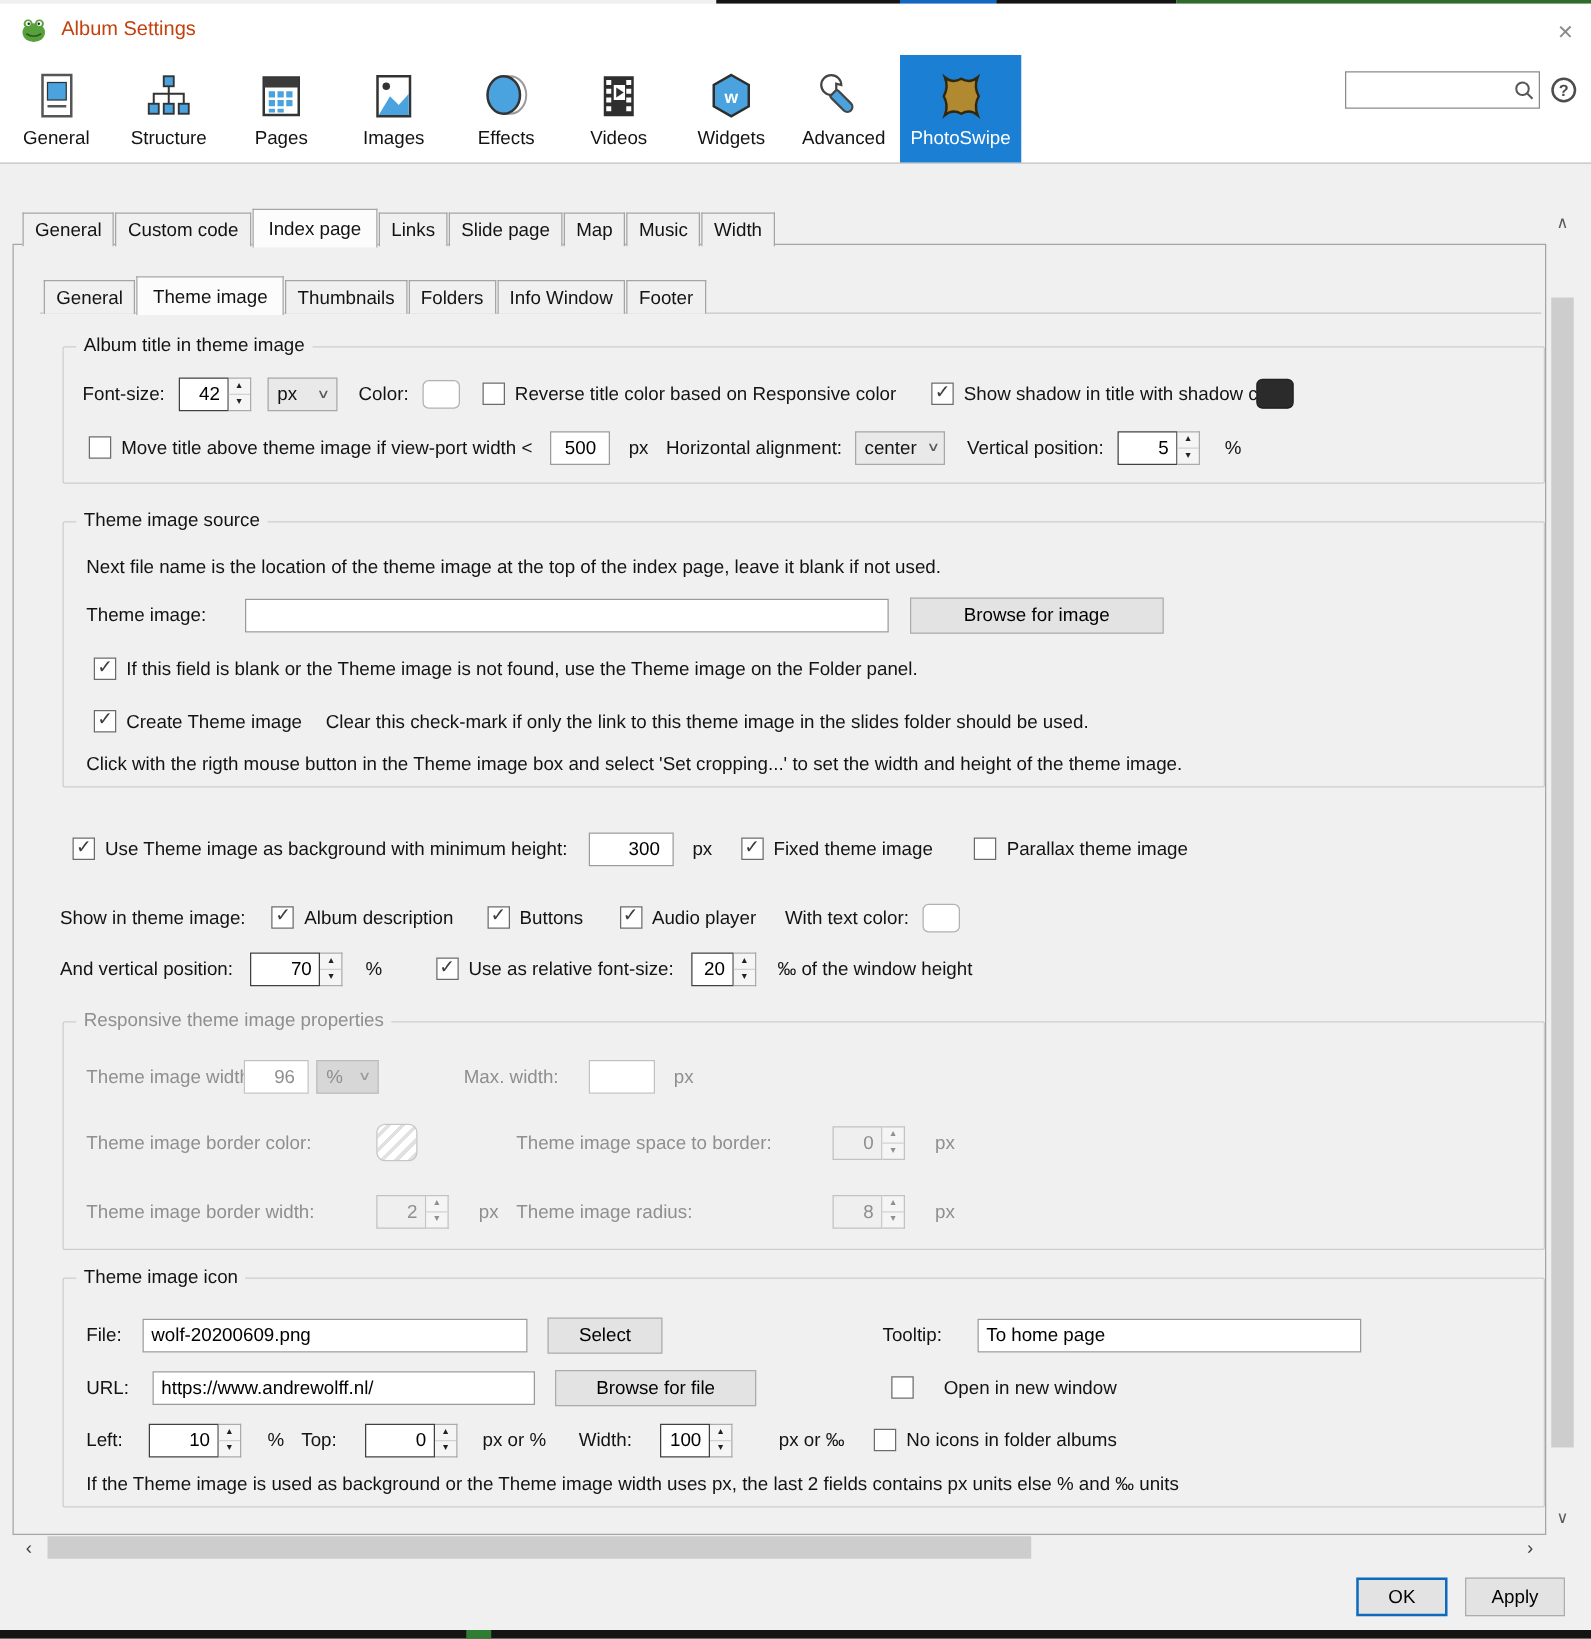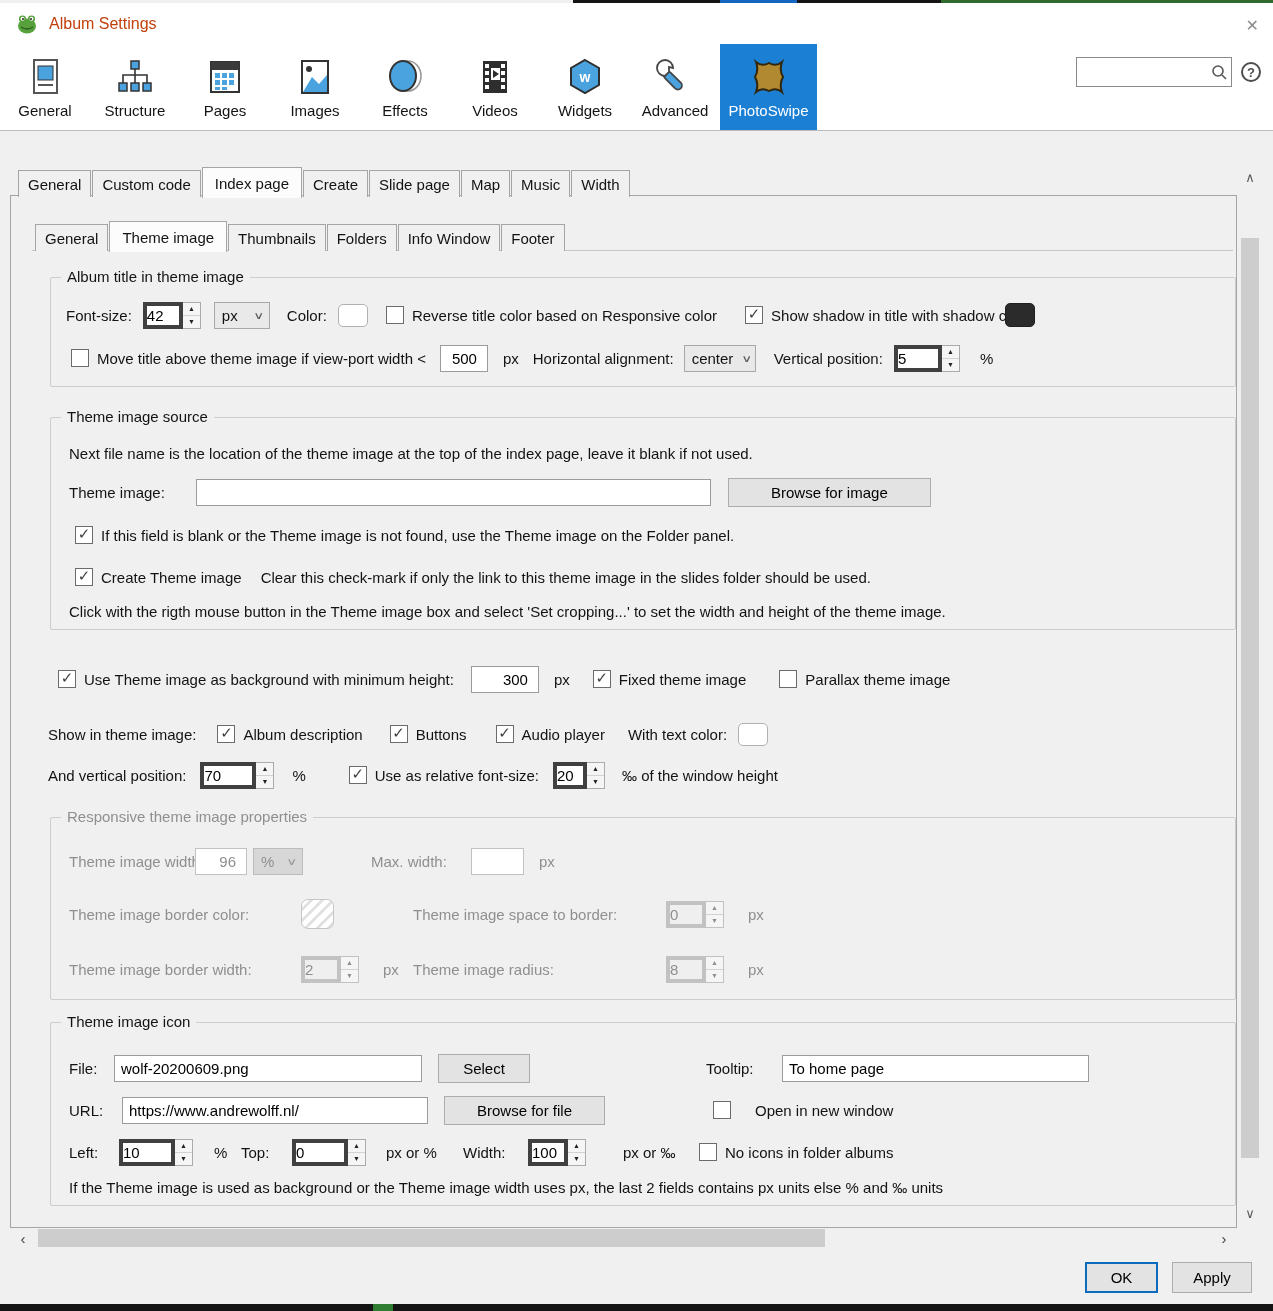--- a/index.html
+++ b/index.html
@@ -44,21 +44,21 @@
   .legend{position:absolute;top:-10px;left:10px;background:#f0f0f0;padding:0 6px;white-space:nowrap;}
   .row{position:absolute;display:flex;align-items:center;white-space:nowrap;}
   .lbl{white-space:nowrap;}
   
   .ti{height:27px;border:1px solid #9b9b9b;background:#fff;box-sizing:border-box;
       font:15px "Liberation Sans",sans-serif;padding:0 6px;outline:none;}
   .ti.center{text-align:right;padding-right:10px;}
   .btn{height:29px;background:#e3e3e3;border:1px solid #acacac;font:15px "Liberation Sans",sans-serif;
        display:inline-flex;align-items:center;justify-content:center;box-sizing:border-box;padding:0 14px;}
   .spin{display:inline-flex;height:27px;}
-  .spin input{border:4px solid #404040;text-align:left;padding:0 6px 0 0;box-sizing:border-box;
+  .spin input{border:1px solid #404040;text-align:right;padding:0 6px 0 0;box-sizing:border-box;
               font:15px "Liberation Sans",sans-serif;height:100%;width:40px;outline:none;}
   .spin .btns{width:18px;display:flex;flex-direction:column;border:1px solid #ababab;border-left:none;
               background:#f5f5f5;box-sizing:border-box;}
   .spin .b{flex:1;display:flex;align-items:center;justify-content:center;font-size:7px;color:#222;line-height:0;}
   .spin .b + .b{border-top:1px solid #d2d2d2;}
   .combo{display:inline-flex;align-items:center;justify-content:space-between;height:27px;border:1px solid #a8a8a8;
          background:#e9e9e9;padding:0 7px;box-sizing:border-box;}
   .combo .arrow{font-size:10px;color:#5a5a5a;transform:scaleX(1.5);margin-left:10px;}
   .cb{width:18px;height:18px;border:1px solid #6b6b6b;background:#fff;display:inline-flex;align-items:center;
       justify-content:center;box-sizing:border-box;flex:none;}
@@ -242,21 +242,21 @@
     <div class="tab">
         <span>General</span>
       </div>
     <div class="tab">
         <span>Custom code</span>
       </div>
     <div class="tab selected">
         <span>Index page</span>
       </div>
     <div class="tab">
-        <span>Create</span>
+        <span>Links</span>
       </div>
     <div class="tab">
         <span>Slide page</span>
       </div>
     <div class="tab">
         <span>Map</span>
       </div>
     <div class="tab">
         <span>Music</span>
       </div>

